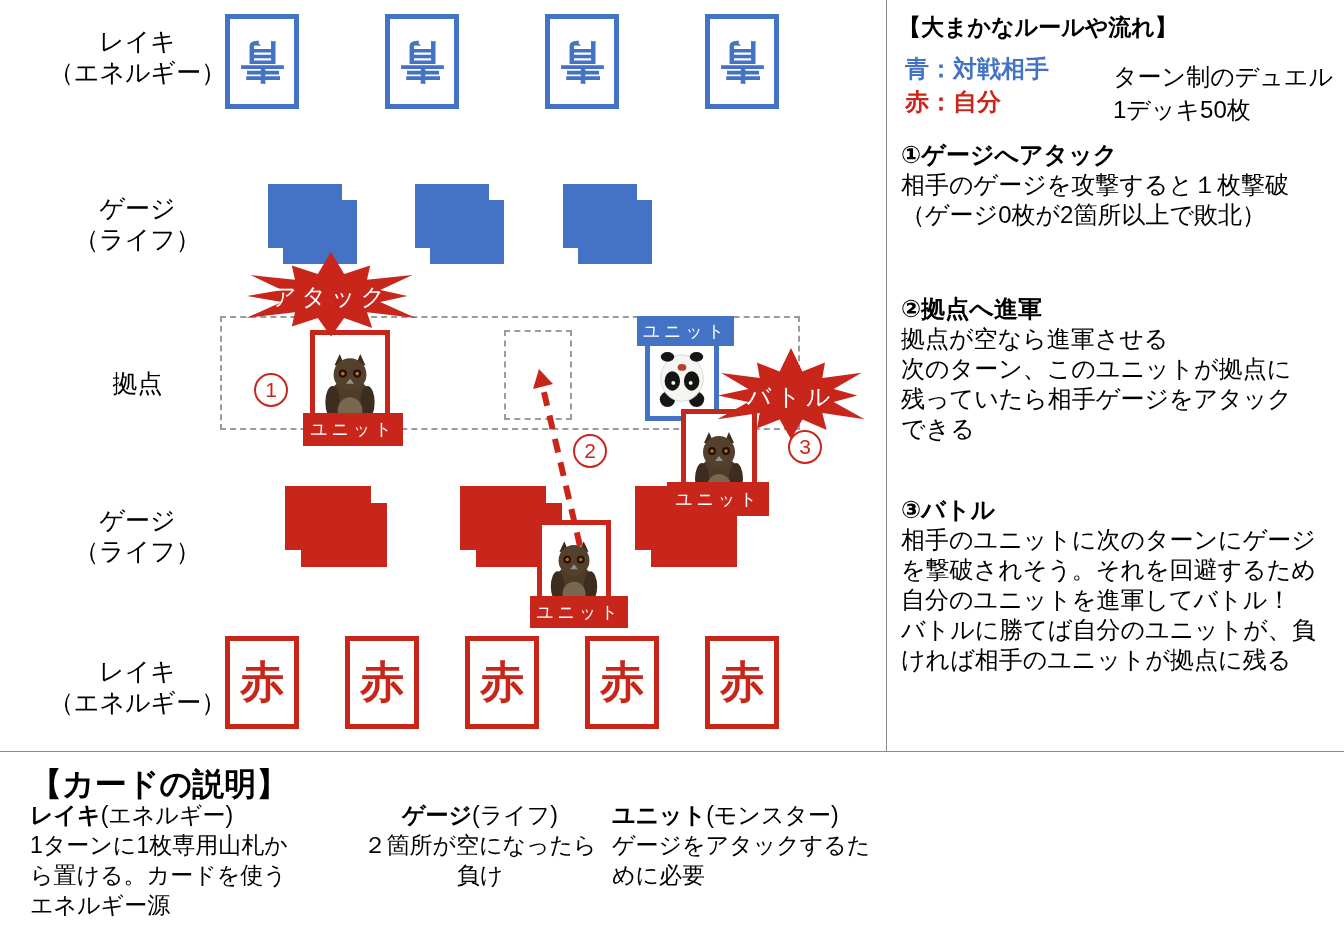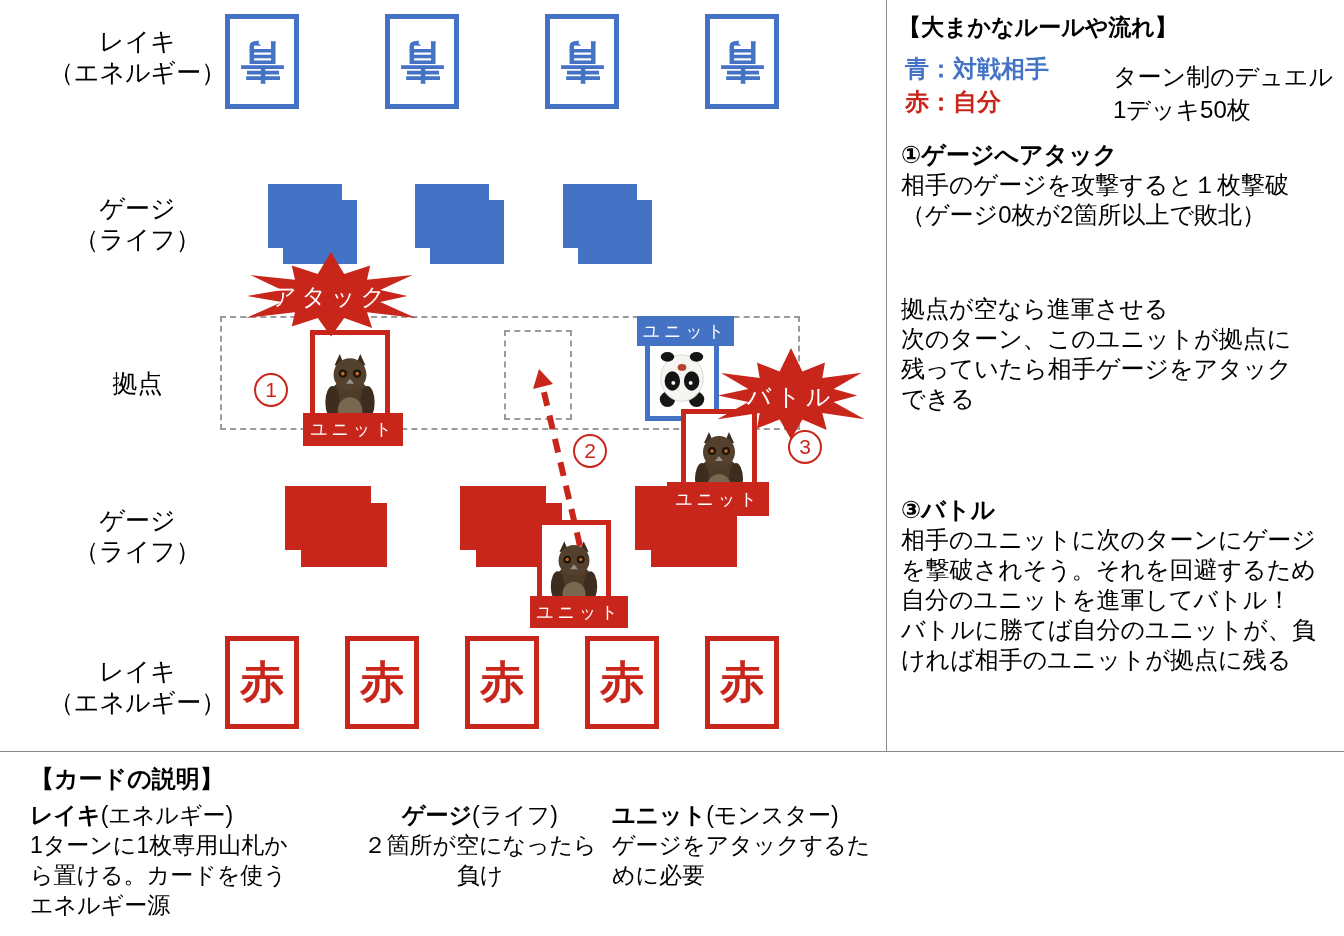--- a/index.html
+++ b/index.html
@@ -61,21 +61,21 @@
   .rp-title{position:absolute;left:898px;top:12px;font-size:23px;font-weight:bold;color:#000;}
   .legend{position:absolute;left:905px;top:52px;font-size:24px;font-weight:bold;line-height:33px;}
   .legend .blue-t{color:var(--blue);}
   .legend .red-t{color:var(--red);}
   .intro{position:absolute;left:1113px;top:60px;font-size:24px;line-height:33px;color:#000;white-space:pre-line;}
   .rp-sec{position:absolute;left:901px;width:436px;}
   .rp-sec .h{font-size:24px;font-weight:bold;line-height:30px;color:#000;}
   .rp-sec .b{font-size:24px;line-height:30px;color:#000;white-space:pre-line;margin-top:0px;}
 
   
-  .cp-title{position:absolute;left:30px;top:763px;font-size:24px;font-weight:bold;color:#000;}
+  .cp-title{position:absolute;left:30px;top:763px;font-size:32px;font-weight:bold;color:#000;}
   .cp-col{position:absolute;top:800px;width:300px;}
   .cp-col .head{font-size:23px;line-height:30px;color:#000;}
   .cp-col .head b{font-weight:bold;}
   .cp-col .desc{font-size:23px;line-height:30px;color:#000;white-space:pre-line;}
 </style>
 </head>
 <body>
 
 <div id="stage">
 
@@ -271,20 +271,21 @@
   </div>
   <div class="intro">ターン制のデュエル
 1デッキ50枚</div>
   <div id="rules-sections">
       <div class="rp-sec" style="top: 140px;">
         <div class="h">①ゲージへアタック</div>
         <div class="b">相手のゲージを攻撃すると１枚撃破
 （ゲージ0枚が2箇所以上で敗北）</div>
       </div>
       <div class="rp-sec" style="top: 294px;">
+        <div class="h">②拠点へ進軍</div>
         <div class="b">拠点が空なら進軍させる
 次のターン、このユニットが拠点に
 残っていたら相手ゲージをアタック
 できる</div>
       </div>
       <div class="rp-sec" style="top: 495px;">
         <div class="h">③バトル</div>
         <div class="b">相手のユニットに次のターンにゲージ
 を撃破されそう。それを回避するため
 自分のユニットを進軍してバトル！

